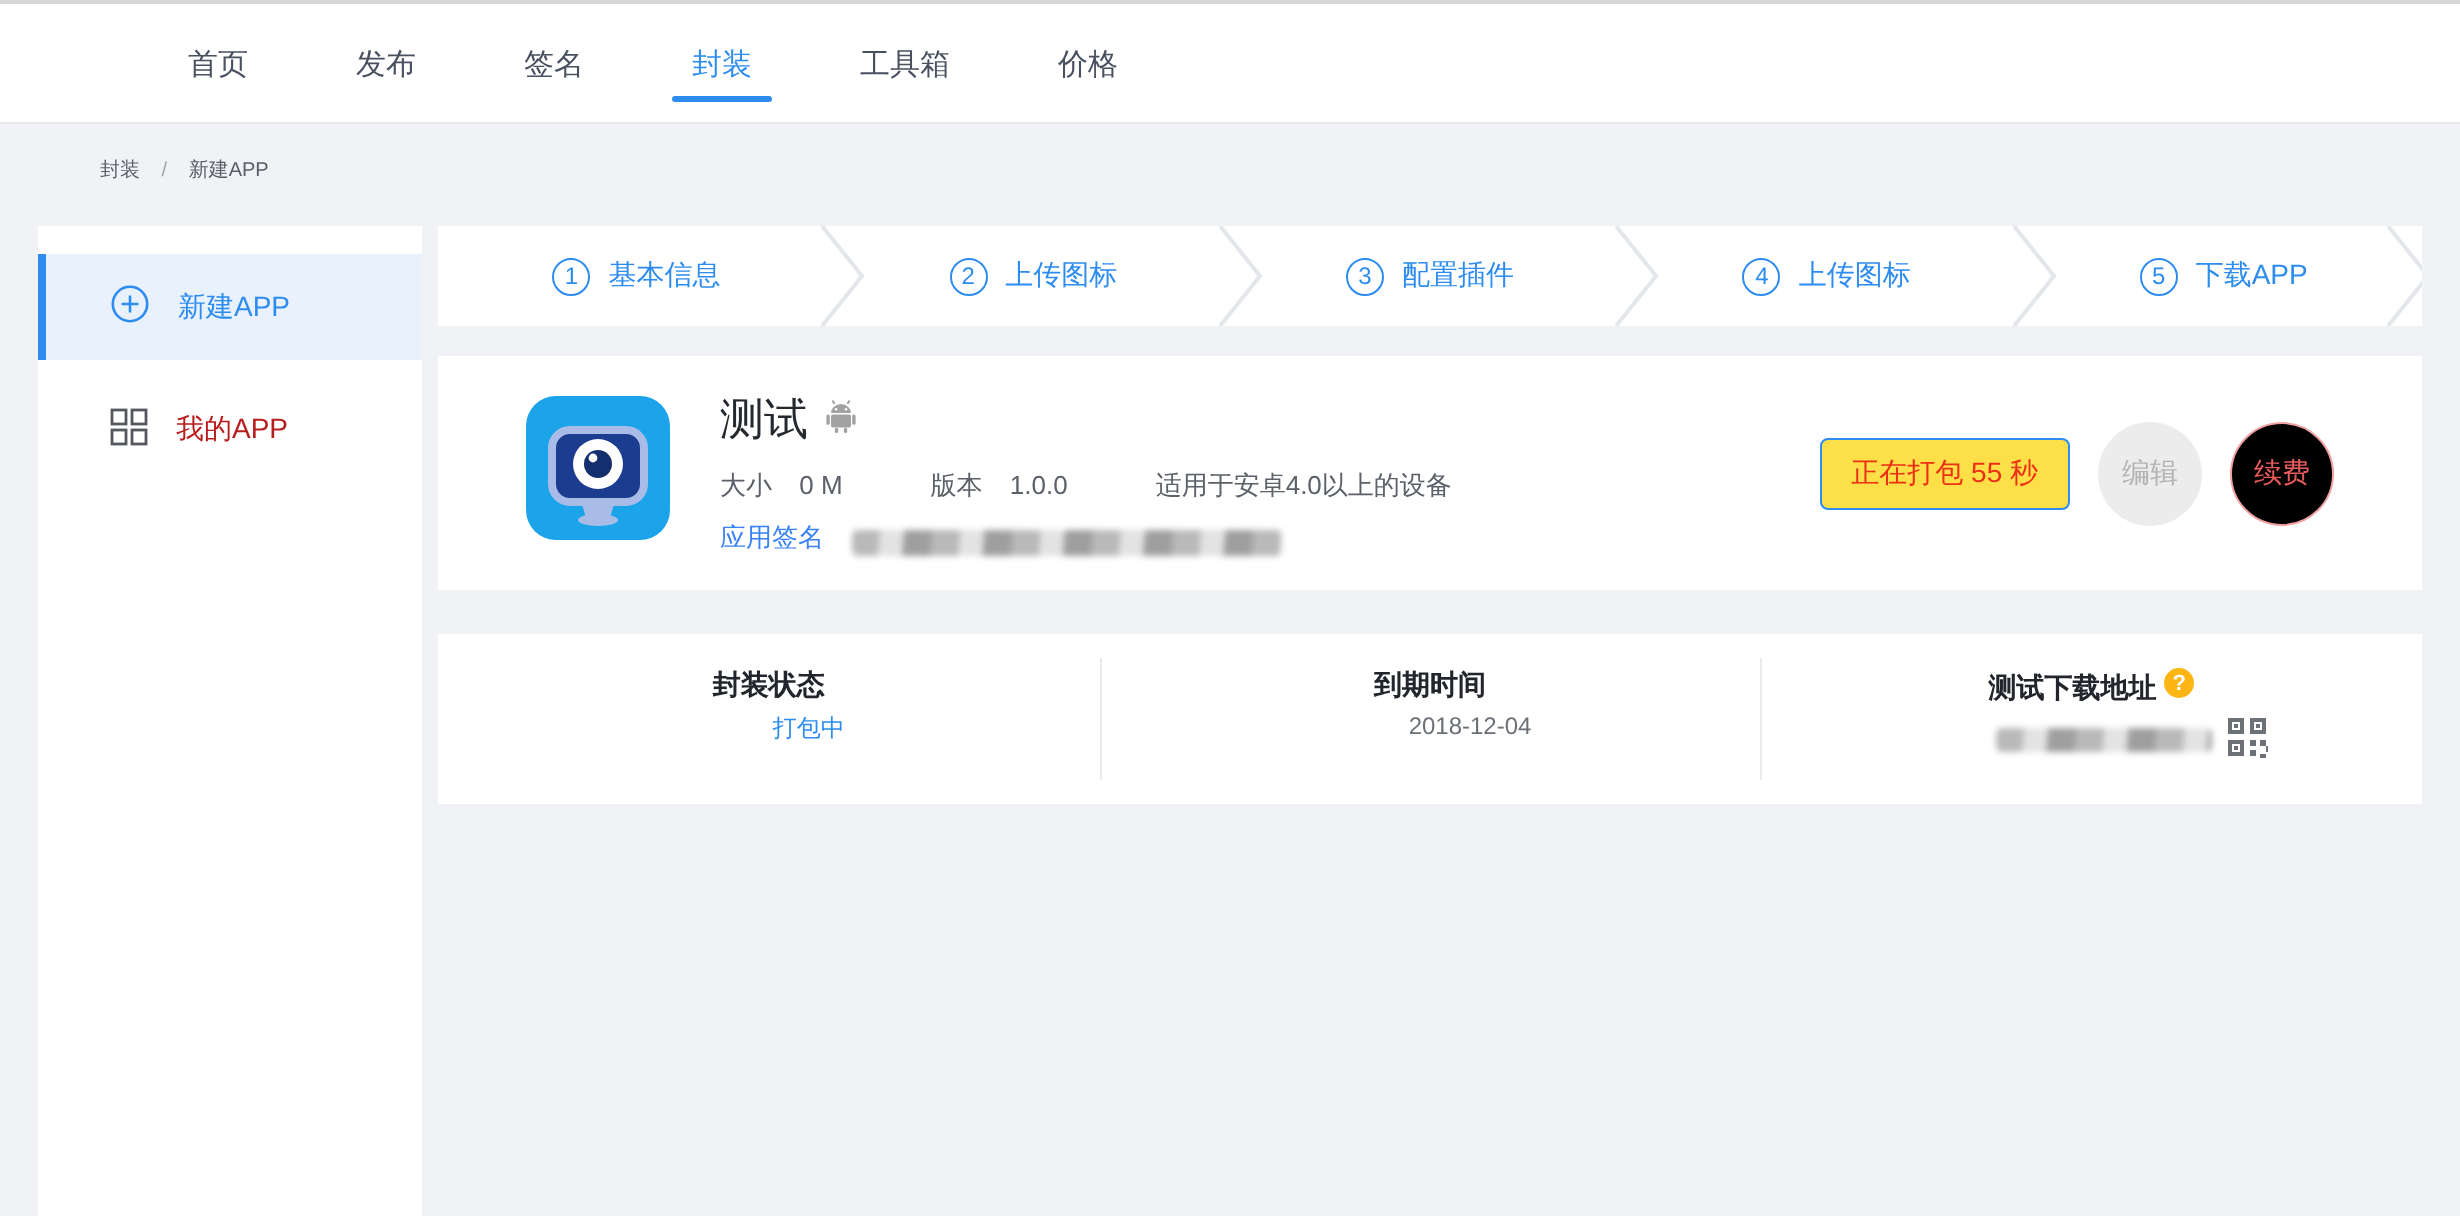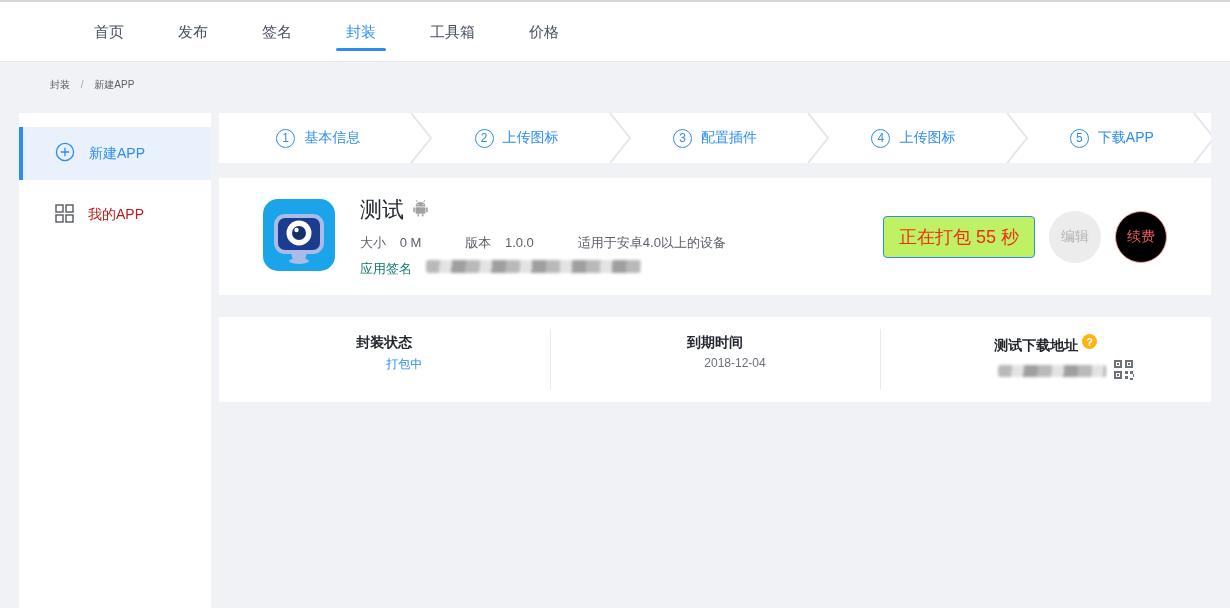--- a/index.html
+++ b/index.html
@@ -49,30 +49,30 @@
 
   
   .app-card { margin-top:15px; background:#fff; height:117px;
     padding:22px 44px; display:flex; align-items:center; }
   .app-info { margin-left:25px; flex:1; }
   .app-title-row { display:flex; align-items:center; gap:8px; }
   .app-title { font-size:22px; color:#24292f; }
   .meta-row { margin-top:9px; font-size:13px; color:#5b6069; display:flex; }
   .meta-pair { margin-right:44px; }
   .meta-label { margin-right:10px; }
-  .sig-row { margin-top:8px; font-size:13px; color:#0f766e; display:flex;
-    align-items:flex-start; gap:14px; }
+  .sig-row { margin-top:8px; font-size:13px; color:#3b82f6; display:flex;
+    align-items:flex-end; gap:14px; }
   .redact { height:13px; border-radius:3px; filter:blur(1.5px);
     background:repeating-linear-gradient(95deg,#b9b9b9 0 14px,#e3e3e3 14px 26px,#9f9f9f 26px 40px); }
   .redact.sig { width:215px; }
   .redact.url { width:108px; height:12px; }
 
   .btn-group { display:flex; align-items:center; gap:14px; }
-  .packing-btn { border:1px solid #2d8cf0; background:#bef264; border-radius:4px;
-    padding:8px 15px; font-size:18px; color:#ed2f14; cursor:pointer;
+  .packing-btn { border:1px solid #2d8cf0; background:#fde047; border-radius:4px;
+    padding:8px 15px; font-size:14px; color:#ed2f14; cursor:pointer;
     font-family:inherit; }
   .circle-btn { width:52px; height:52px; border-radius:50%; font-size:14px;
     display:flex; align-items:center; justify-content:center; cursor:pointer;
     font-family:inherit; }
   .circle-btn.disabled { background:#ececec; border:none; color:#b3b3b3;
     cursor:not-allowed; }
   .circle-btn.renew { background:#000000; border:1px solid #f0a1a1; color:#e85c5c; }
 
   
   .status-card { margin-top:22px; background:#fff; height:85px; display:flex; }

